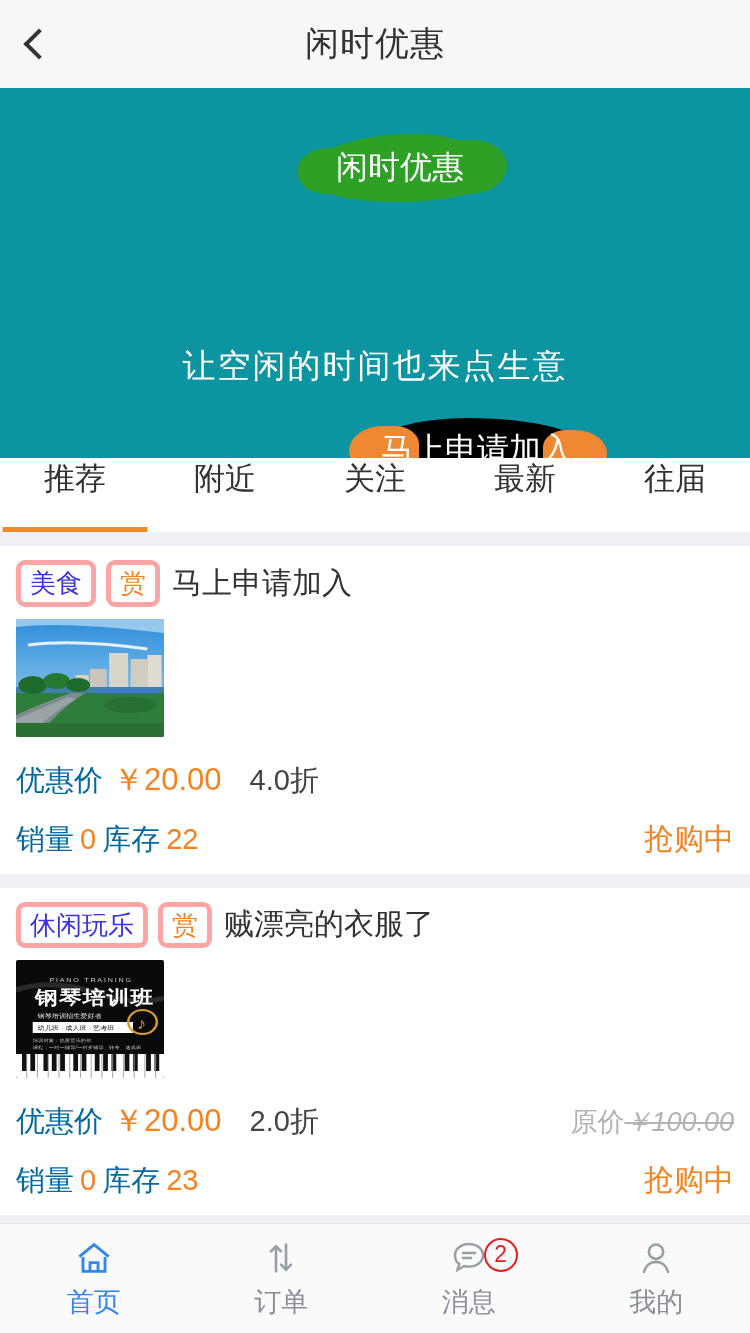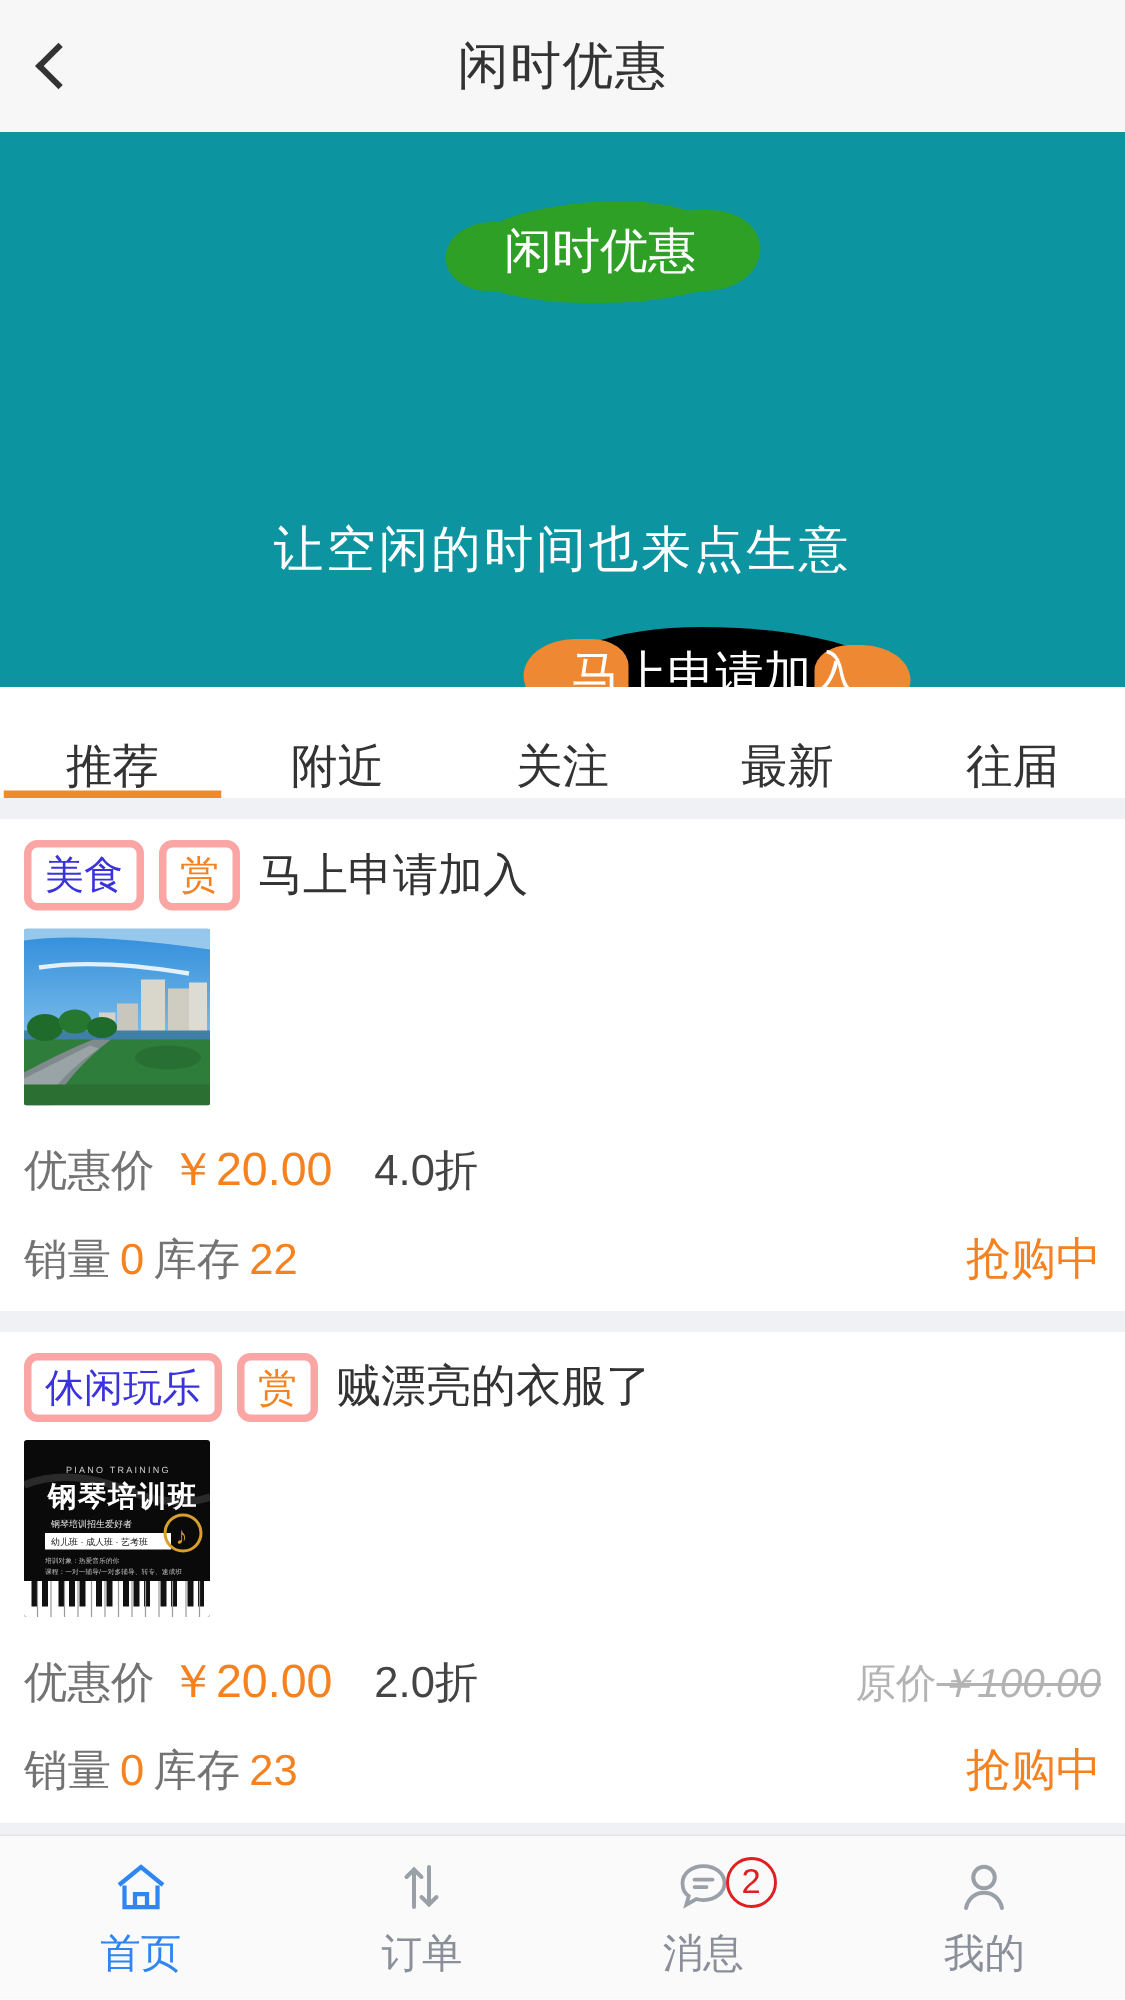--- a/index.html
+++ b/index.html
@@ -91,21 +91,21 @@
 
   
   .tabs{
     height:74px; background:#fff;
     display:flex; align-items:center;
     position:relative;
   }
   .tab{
     flex:1; text-align:center; font-size:31px; color:#333;
     position:relative; height:74px;
-    display:flex; align-items:flex-end; justify-content:center;
+    display:flex; align-items:flex-start; justify-content:center;
     cursor:pointer;
   }
   .tab.active:after{
     content:""; position:absolute; bottom:0;
     left:50%; transform:translateX(-50%);
     width:145px; height:5px; background:#f08a26;
   }
   .tab-gap{ height:14px; background:#f0f1f5; }
 
   
@@ -123,32 +123,32 @@
     white-space:nowrap;
   }
   .tag-cat{ color:#3a33dd; }
   .tag-reward{ color:#f5811f; }
   .card-title{
     font-size:30px; color:#333; margin-left:2px;
     white-space:nowrap; overflow:hidden; text-overflow:ellipsis;
   }
 
   .thumb{
-    width:124px; height:118px; margin-top:12px;
+    width:148px; height:118px; margin-top:12px;
     border-radius:2px; overflow:hidden; position:relative;
     background:#ddd;
   }
   .thumb svg{ display:block; width:100%; height:100%; }
 
   .row{
     display:flex; align-items:baseline; justify-content:space-between;
     margin-top:22px;
   }
   .row-left{ display:flex; align-items:baseline; }
-  .lbl{ font-size:29px; color:#737373; }
+  .lbl{ font-size:29px; color:#0369a1; }
   .price{ font-size:31px; color:#f5811f; margin-left:10px; }
   .discount{ font-size:29px; color:#444; margin-left:28px; }
   .orig{ font-size:27px; color:#b3b3b3; }
   .orig .strike{ text-decoration:line-through; font-style:italic; }
   .num{ font-size:29px; color:#f5811f; margin:0 6px; }
   .status{ font-size:30px; color:#f5811f; }
   .row2{ margin-top:18px; margin-bottom:8px;gap:20px; }
 
   
   .bottom-nav{

